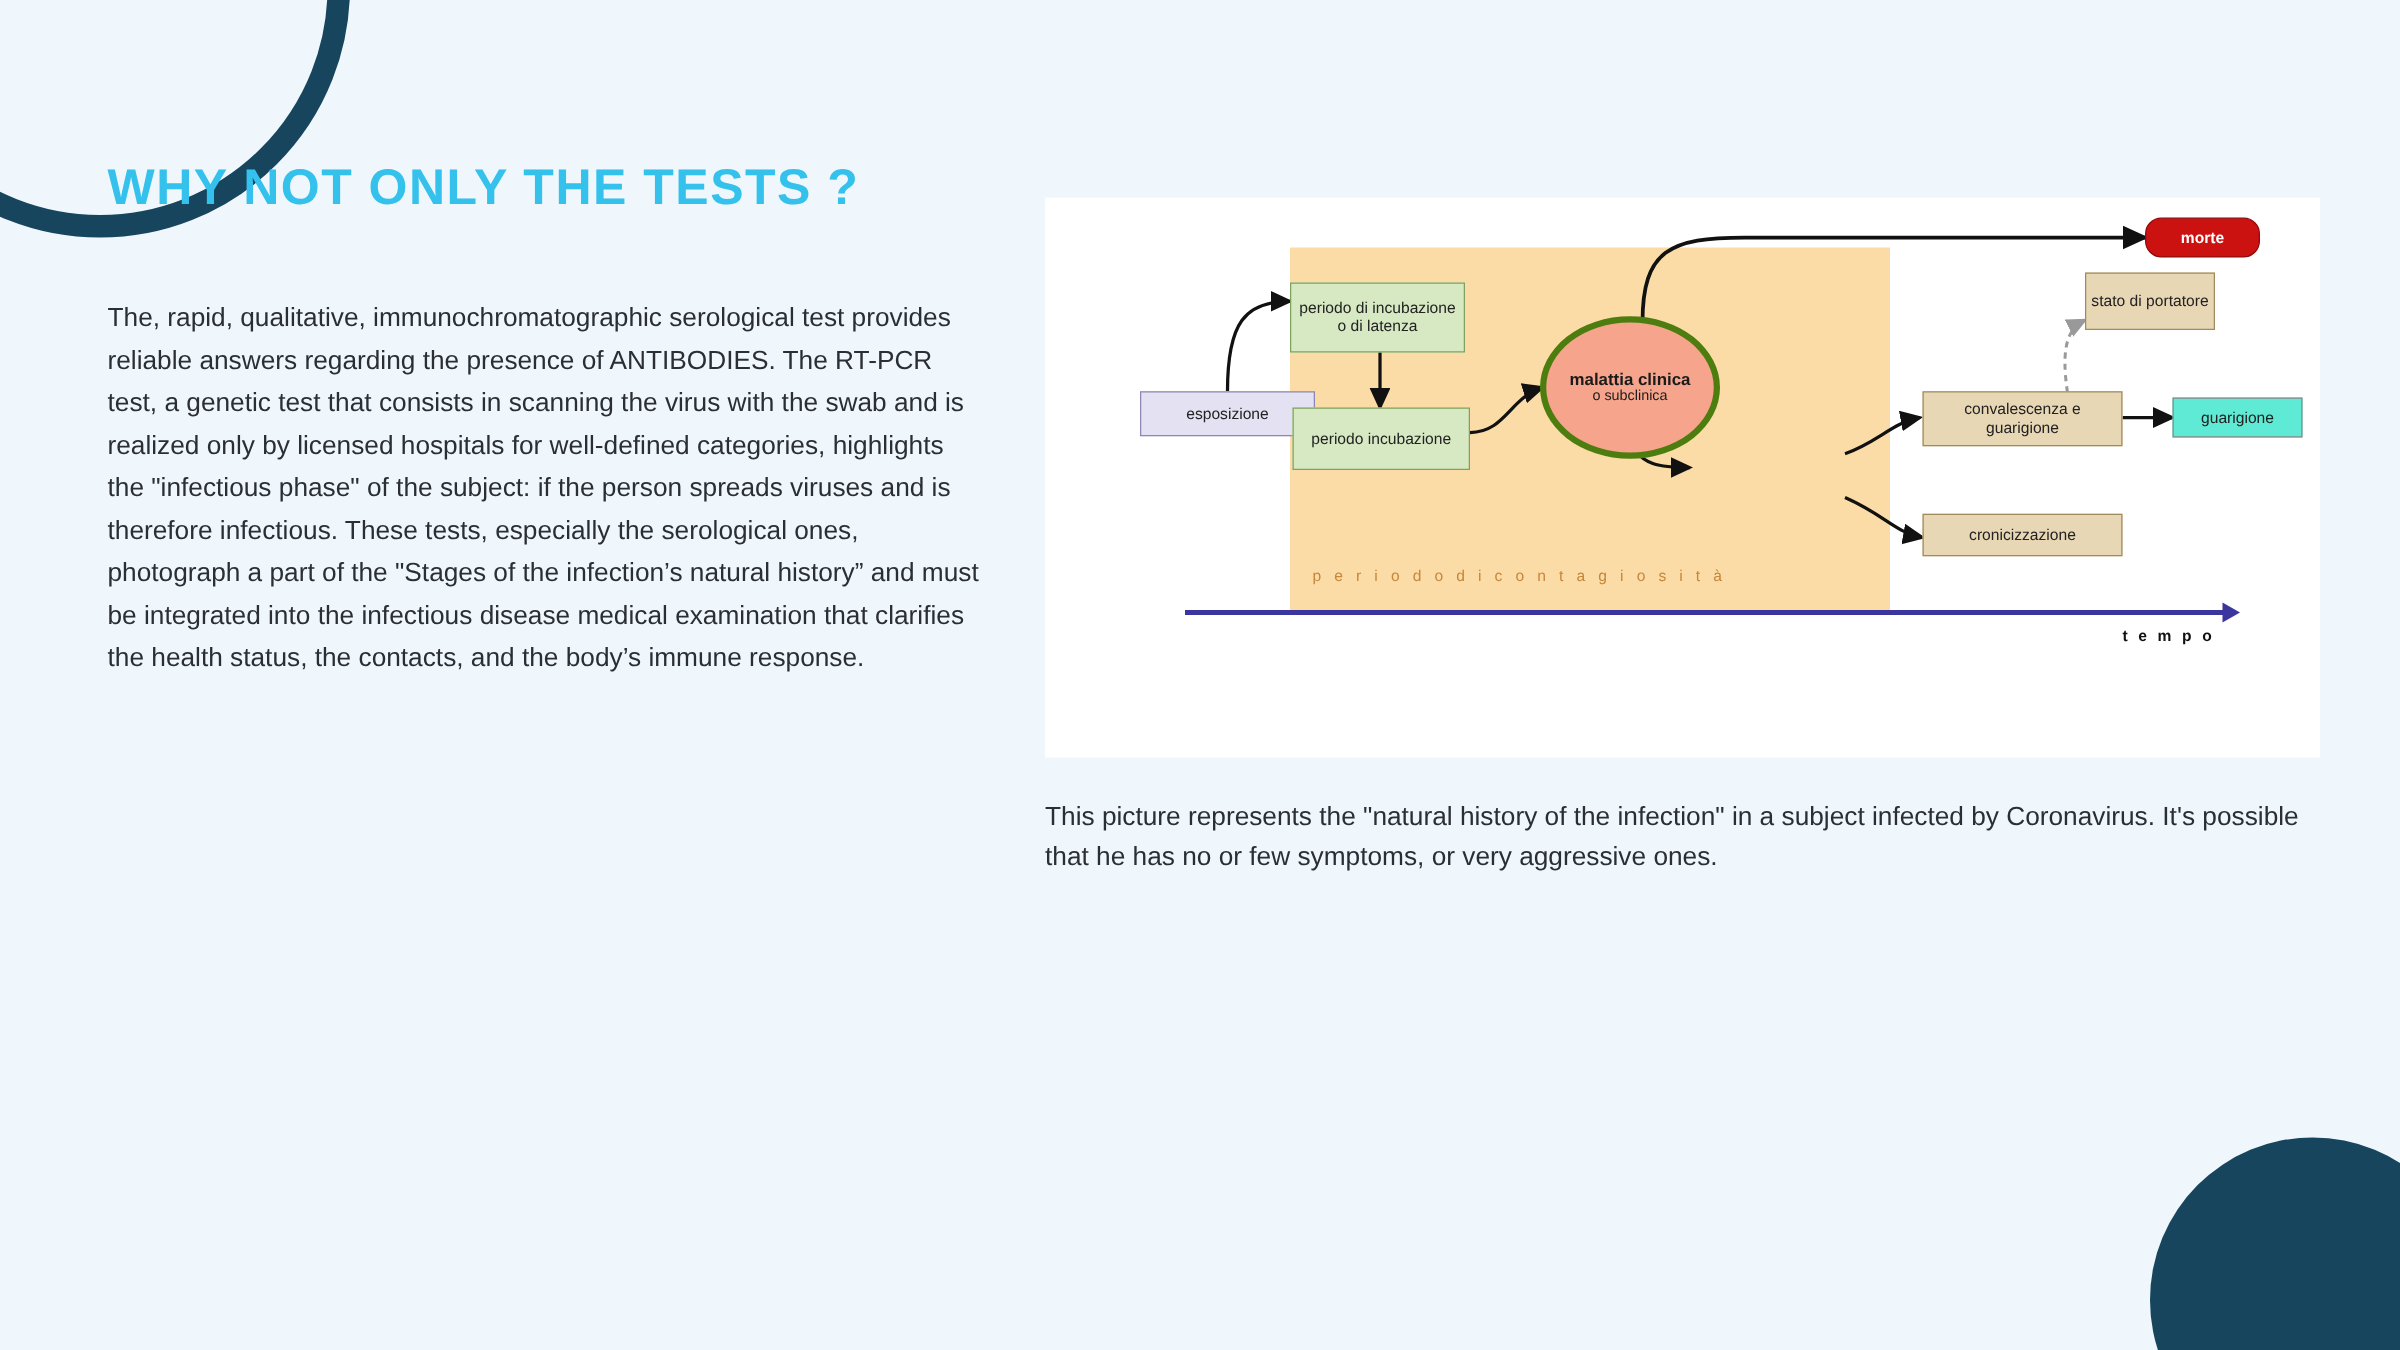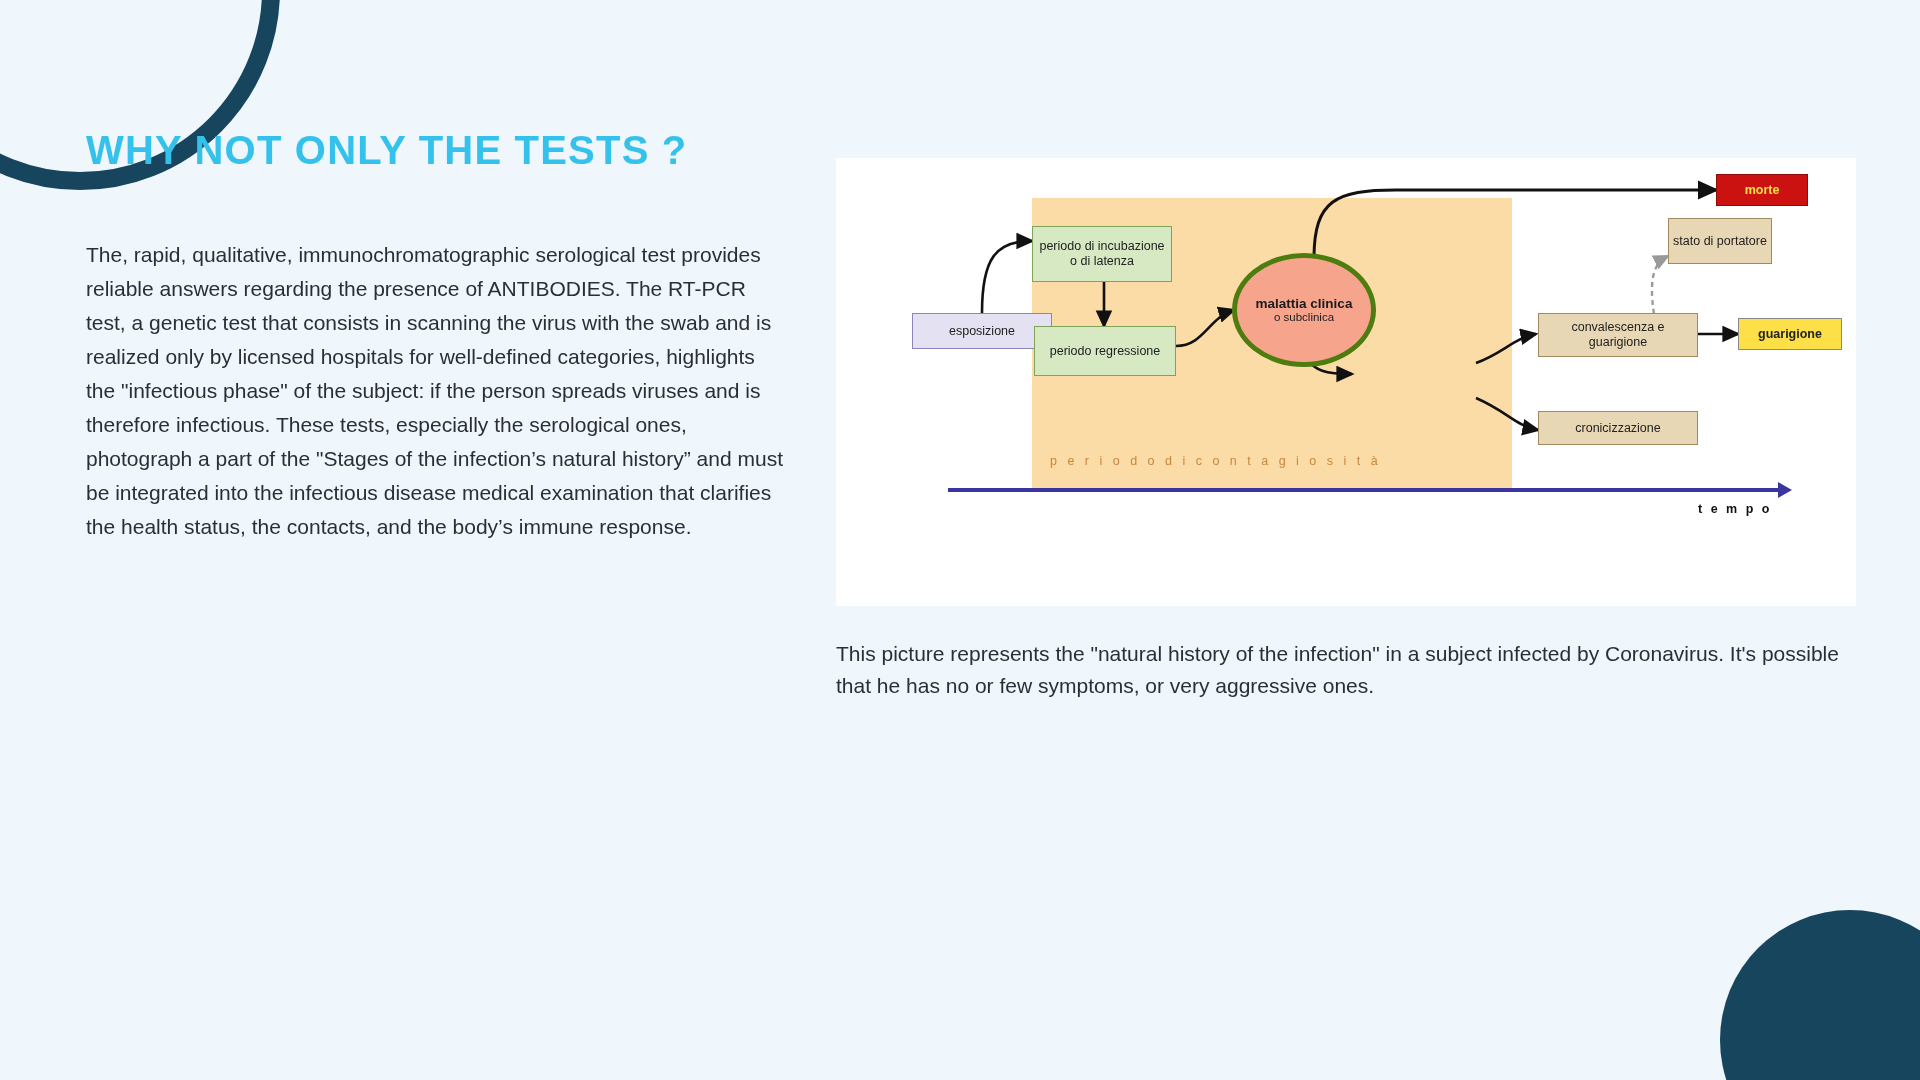--- a/index.html
+++ b/index.html
@@ -105,23 +105,23 @@
     line-height: 1.18;
     color: #222;
     text-align: center;
     display: flex;
     align-items: center;
     justify-content: center;
     padding: 2px 4px;
   }
   .node.green { background: #d7e9c3; border-color: #7fa25c; }
   .node.tan   { background: #e8d7b4; border-color: #a08a5e; }
-  .node.grey  { background: #fde047; border-color: #888; font-weight: bold; }
+  .node.grey  { background: #5eead4; border-color: #888; }
   .node.lav   { background: #e4e2f2; border-color: #8a86b5; }
-  .node.red   { background: #cc1111; border-color: #8e0b0b; color: #fde047; font-weight: bold; }
+  .node.red   { background: #cc1111; border-color: #8e0b0b; color: #ffffff; font-weight: bold; border-radius: 13px; }
 
   .ellipse {
     position: absolute;
     background: #f6a58c;
     border: 5px solid #4d7c0f;
     border-radius: 50%;
     display: flex;
     flex-direction: column;
     align-items: center;
     justify-content: center;
@@ -252,21 +252,21 @@
 
       <div class="node lav" style="left:76px; top:155px; width:140px; height:36px;">
         <span>esposizione</span>
       </div>
 
       <div class="node green" style="left:196px; top:68px; width:140px; height:56px;">
         <span>periodo di incubazione o di latenza</span>
       </div>
 
       <div class="node green" style="left:198px; top:168px; width:142px; height:50px;">
-        <span>periodo regressione</span>
+        <span>periodo incubazione</span>
       </div>
 
       <div class="ellipse" style="left:396px; top:95px; width:134px; height:104px;">
         <span class="big">malattia clinica</span>
         <span class="small">o subclinica</span>
       </div>
 
 
       <div class="node tan" style="left:832px; top:60px; width:104px; height:46px;">
         <span>stato di portatore</span>

